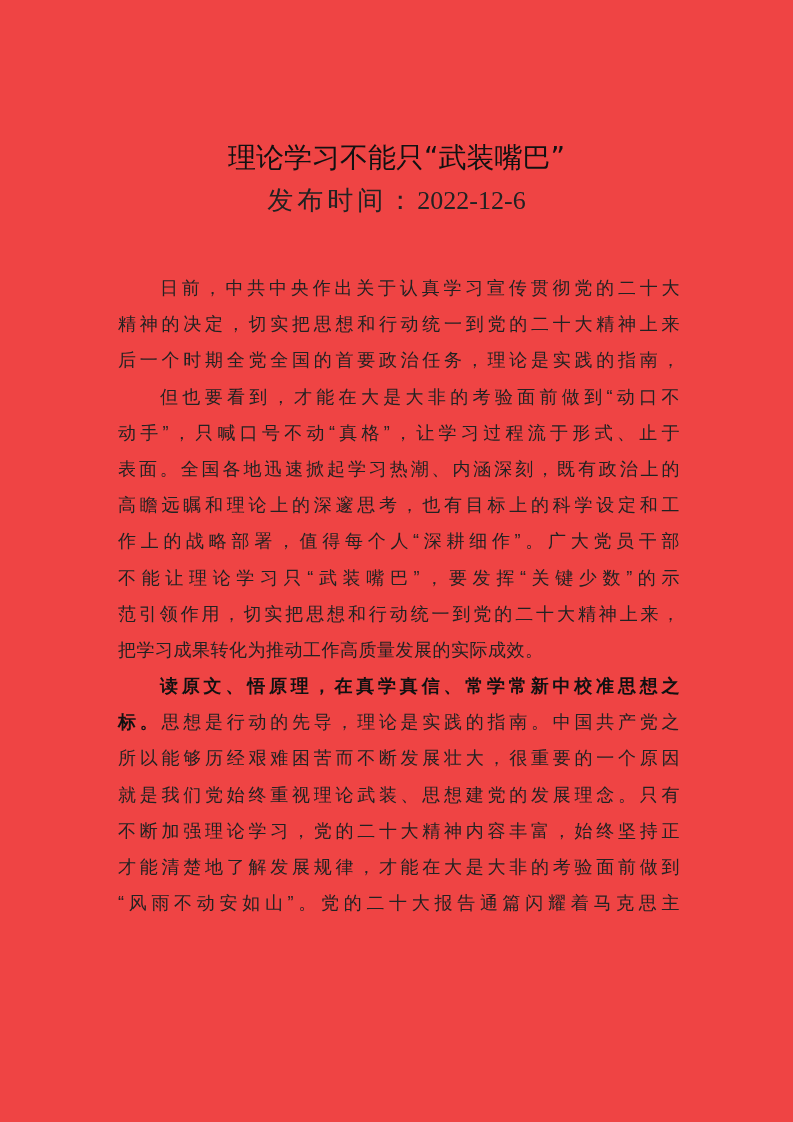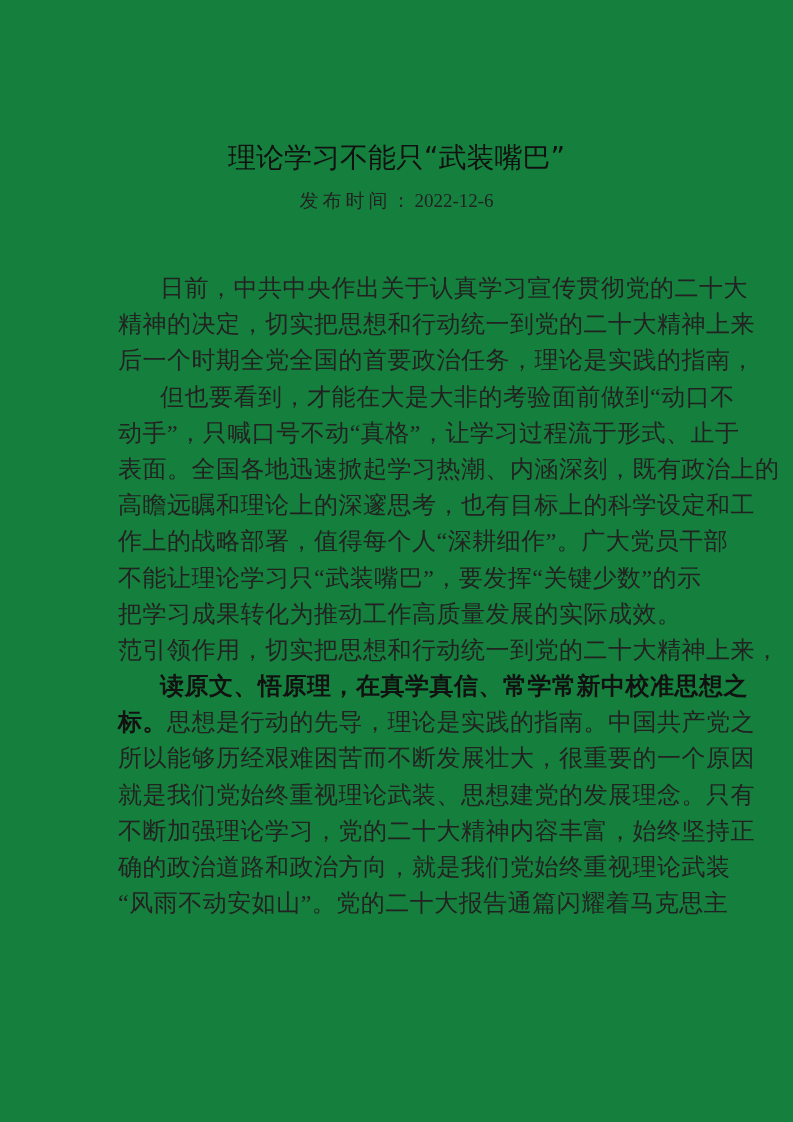--- a/index.html
+++ b/index.html
@@ -12,61 +12,61 @@
       height: 1122px;
       position: relative;
       overflow: hidden;
       font-family: "DejaVu Serif", "Liberation Serif", serif;
       color: #1a1a1a;
     }
     .page {
       position: absolute;
       left: 0; top: 0;
       width: 793px; height: 1122px;
-      background: #15803d;
+      background: #ef4444;
     }
     .title {
       position: absolute;
       top: 138px;
       left: 0;
       width: 793px;
       text-align: center;
       font-family: "DejaVu Sans", "Liberation Sans", sans-serif;
       font-size: 28px;
       line-height: 40px;
       color: #111111;
       letter-spacing: 0px;
     }
     .date {
       position: absolute;
       top: 186px;
       left: 0;
       width: 793px;
       text-align: center;
       font-family: "Liberation Serif", "DejaVu Serif", serif;
-      font-size: 19px;
+      font-size: 26px;
       line-height: 30px;
       color: #222222;
     }
     .date .label {
       letter-spacing: 4px;
     }
     .body {
       position: absolute;
       top: 270px;
       left: 118px;
       width: 562px;
     }
     .line {
       height: 36.2px;
       line-height: 36.2px;
-      font-size: 24px;
+      font-size: 18px;
       white-space: nowrap;
       color: #222222;
-      font-family: Liberation Serif, serif;
+      font-family: Liberation Sans, sans-serif;
       font-weight: normal;
       text-align: justify;
       text-align-last: justify;
       letter-spacing: 0.5px;
     }
     .line.last {
       text-align-last: left;
     }
     .line.indent {
       padding-left: 42px;
@@ -96,27 +96,27 @@
       <div class="line">后一个时期全党全国的首要政治任务，理论是实践的指南，</div>
     </div>
 
     <div class="para">
       <div class="line indent">但也要看到，才能在大是大非的考验面前做到“动口不</div>
       <div class="line">动手”，只喊口号不动“真格”，让学习过程流于形式、止于</div>
       <div class="line">表面。全国各地迅速掀起学习热潮、内涵深刻，既有政治上的</div>
       <div class="line">高瞻远瞩和理论上的深邃思考，也有目标上的科学设定和工</div>
       <div class="line">作上的战略部署，值得每个人“深耕细作”。广大党员干部</div>
       <div class="line">不能让理论学习只“武装嘴巴”，要发挥“关键少数”的示</div>
+      <div class="line">范引领作用，切实把思想和行动统一到党的二十大精神上来，</div>
       <div class="line last">把学习成果转化为推动工作高质量发展的实际成效。</div>
-      <div class="line">范引领作用，切实把思想和行动统一到党的二十大精神上来，</div>
     </div>
 
     <div class="para">
       <div class="line indent"><span class="bold">读原文、悟原理，在真学真信、常学常新中校准思想之</span></div>
       <div class="line"><span class="bold">标。</span><span>思想是行动的先导，理论是实践的指南。中国共产党之</span></div>
       <div class="line">所以能够历经艰难困苦而不断发展壮大，很重要的一个原因</div>
       <div class="line">就是我们党始终重视理论武装、思想建党的发展理念。只有</div>
       <div class="line">不断加强理论学习，党的二十大精神内容丰富，始终坚持正</div>
-      <div class="line">确的政治道路和政治方向，就是我们党始终重视理论武装</div>
+      <div class="line">才能清楚地了解发展规律，才能在大是大非的考验面前做到</div>
       <div class="line">“风雨不动安如山”。党的二十大报告通篇闪耀着马克思主</div>
     </div>
   </div>
 </div>
 
 </body></html>

